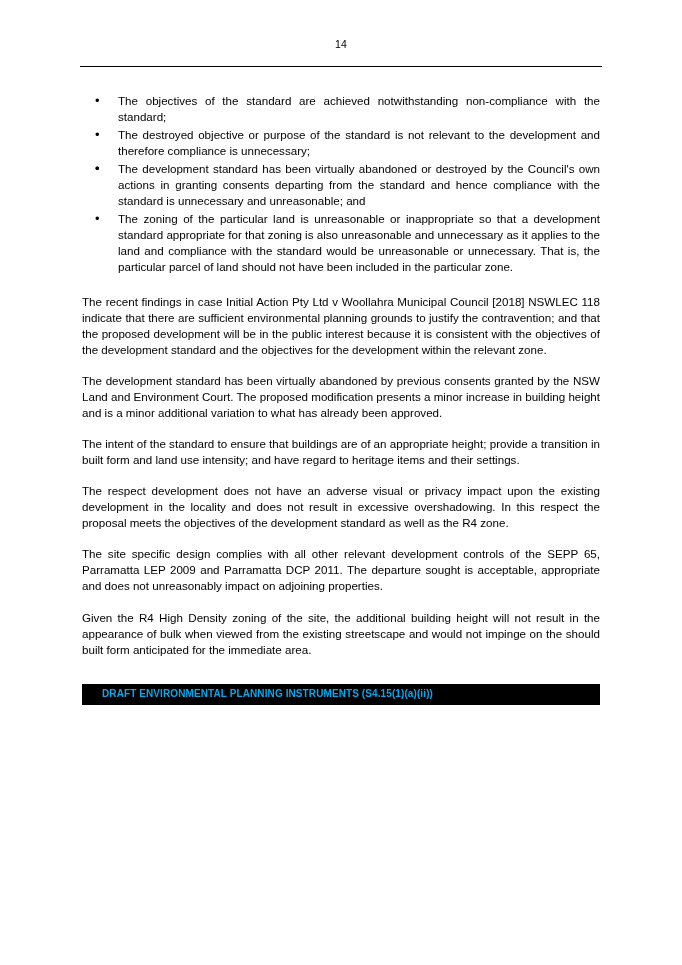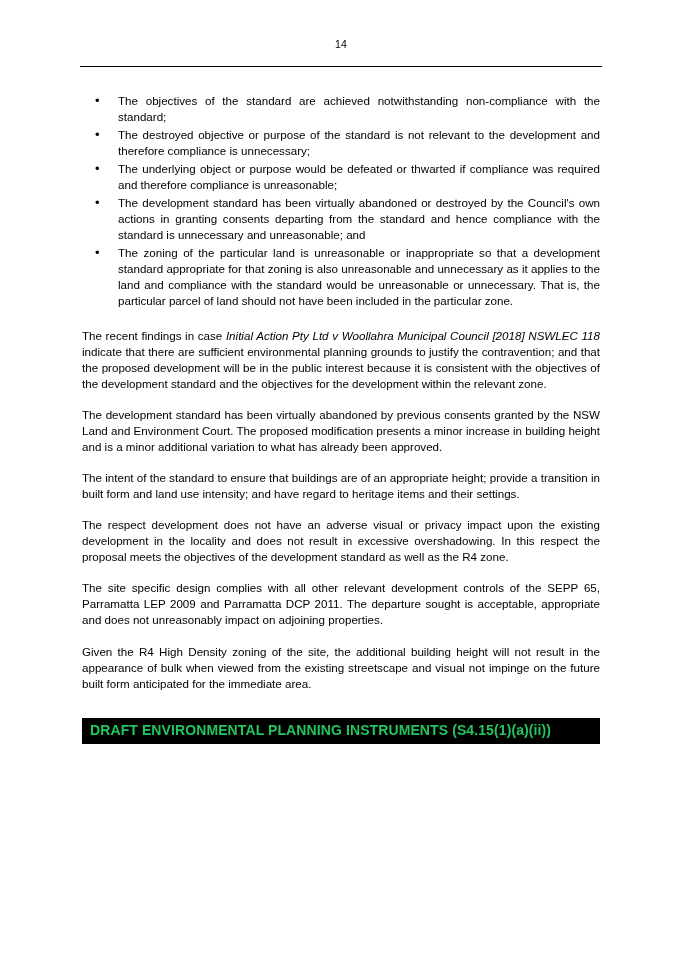--- a/index.html
+++ b/index.html
@@ -61,29 +61,28 @@
   p.para {
     font-size: 11.6px;
     line-height: 1.385;
     text-align: justify;
     margin: 0 0 15px 0;
   }
   p.para.first-para {
     margin-top: 19px;
   }
   .italic {
-    font-style: italic;
   }
   .section-banner {
     margin: 26px 0 0 0;
     background: #000000;
-    color: #22c55e;
-    font-size: 14px;
+    color: #0ea5e9;
+    font-size: 10px;
     font-weight: bold;
-    padding: 4px 0 5px 8px;
+    padding: 4px 0 5px 20px;
     line-height: 1.25;
     letter-spacing: 0.1px;
   }
 </style>
 </head>
 <body>
 
 <div class="page">
 
   <div class="page-number">14</div>
@@ -96,21 +95,20 @@
       <li>
         <span class="bullet-dot">•</span>
         <span>The objectives of the standard are achieved notwithstanding non-compliance with the standard;</span>
       </li>
       <li>
         <span class="bullet-dot">•</span>
         <span>The destroyed objective or purpose of the standard is not relevant to the development and therefore compliance is unnecessary;</span>
       </li>
       <li>
         <span class="bullet-dot">•</span>
-        <span>The underlying object or purpose would be defeated or thwarted if compliance was required and therefore compliance is unreasonable;</span>
       </li>
       <li>
         <span class="bullet-dot">•</span>
         <span>The development standard has been virtually abandoned or destroyed by the Council's own actions in granting consents departing from the standard and hence compliance with the standard is unnecessary and unreasonable; and</span>
       </li>
       <li>
         <span class="bullet-dot">•</span>
         <span>The zoning of the particular land is unreasonable or inappropriate so that a development standard appropriate for that zoning is also unreasonable and unnecessary as it applies to the land and compliance with the standard would be unreasonable or unnecessary. That is, the particular parcel of land should not have been included in the particular zone.</span>
       </li>
     </ul>
@@ -118,19 +116,19 @@
     <p class="para first-para"><span>The recent findings in case </span><span class="italic">Initial Action Pty Ltd v Woollahra Municipal Council [2018] NSWLEC 118</span><span> indicate that there are sufficient environmental planning grounds to justify the contravention; and that the proposed development will be in the public interest because it is consistent with the objectives of the development standard and the objectives for the development within the relevant zone.</span></p>
 
     <p class="para">The development standard has been virtually abandoned by previous consents granted by the NSW Land and Environment Court. The proposed modification presents a minor increase in building height and is a minor additional variation to what has already been approved.</p>
 
     <p class="para">The intent of the standard to ensure that buildings are of an appropriate height; provide a transition in built form and land use intensity; and have regard to heritage items and their settings.</p>
 
     <p class="para">The respect development does not have an adverse visual or privacy impact upon the existing development in the locality and does not result in excessive overshadowing. In this respect the proposal meets the objectives of the development standard as well as the R4 zone.</p>
 
     <p class="para">The site specific design complies with all other relevant development controls of the SEPP 65, Parramatta LEP 2009 and Parramatta DCP 2011. The departure sought is acceptable, appropriate and does not unreasonably impact on adjoining properties.</p>
 
-    <p class="para">Given the R4 High Density zoning of the site, the additional building height will not result in the appearance of bulk when viewed from the existing streetscape and visual not impinge on the future built form anticipated for the immediate area.</p>
+    <p class="para">Given the R4 High Density zoning of the site, the additional building height will not result in the appearance of bulk when viewed from the existing streetscape and would not impinge on the should built form anticipated for the immediate area.</p>
 
 
     <div class="section-banner">DRAFT ENVIRONMENTAL PLANNING INSTRUMENTS (S4.15(1)(a)(ii))</div>
 
   </div>
 </div>
 
 </body></html>

